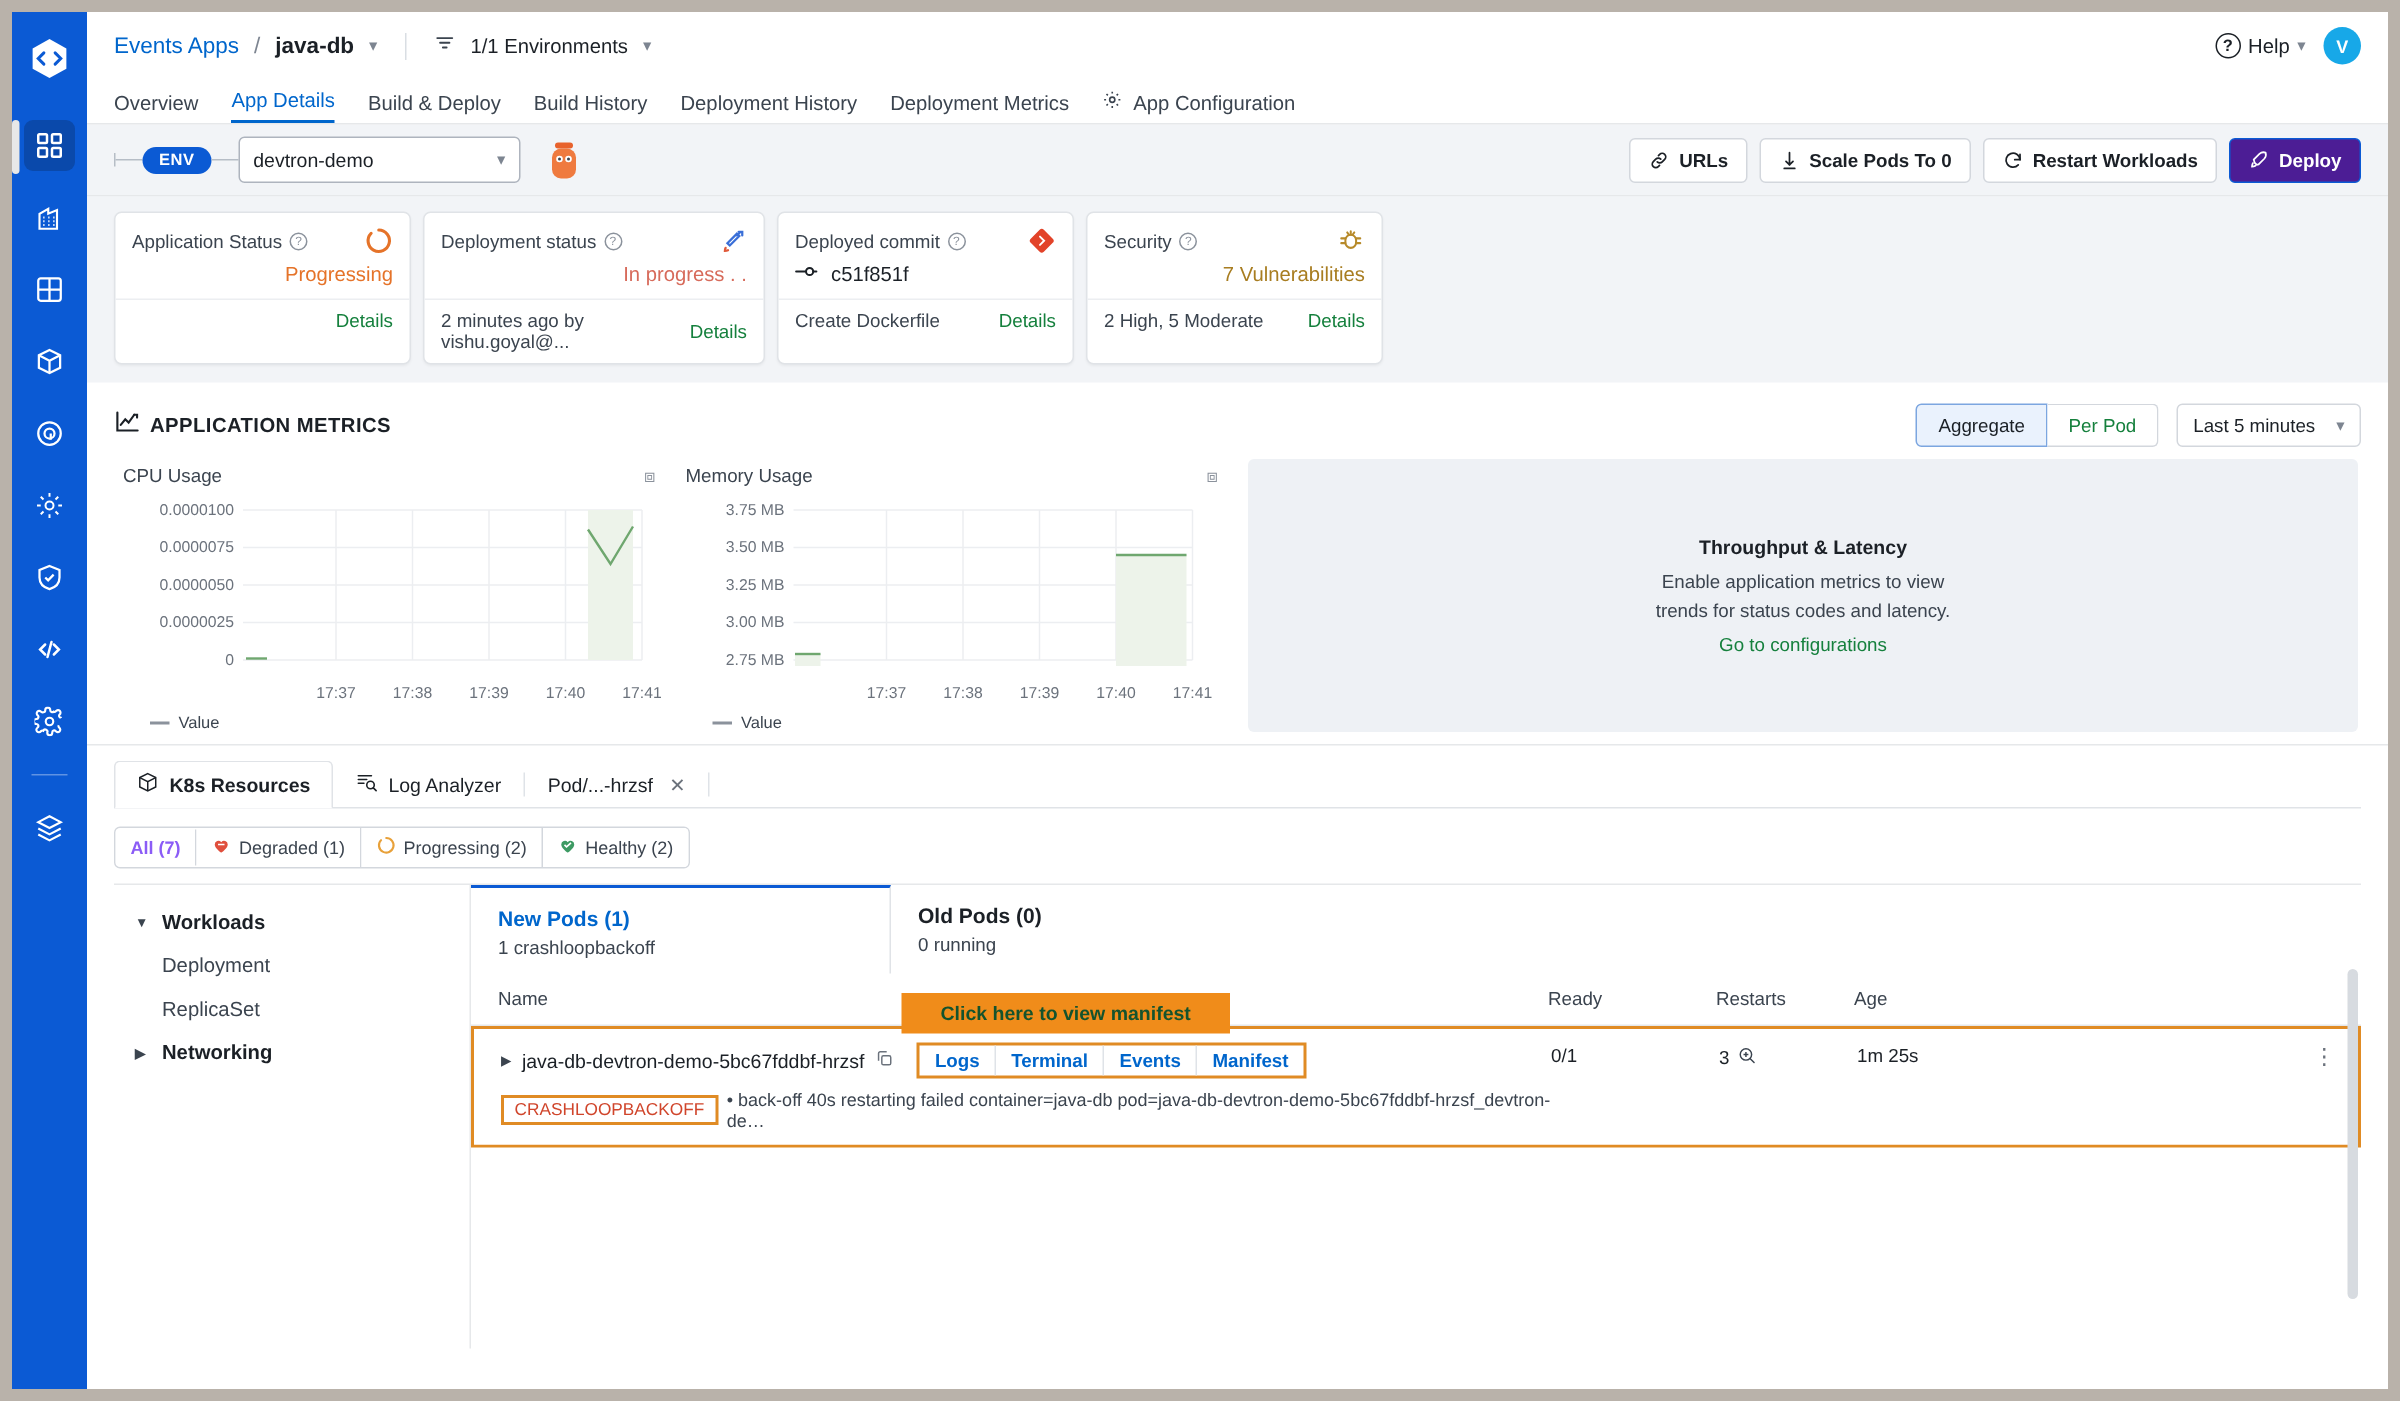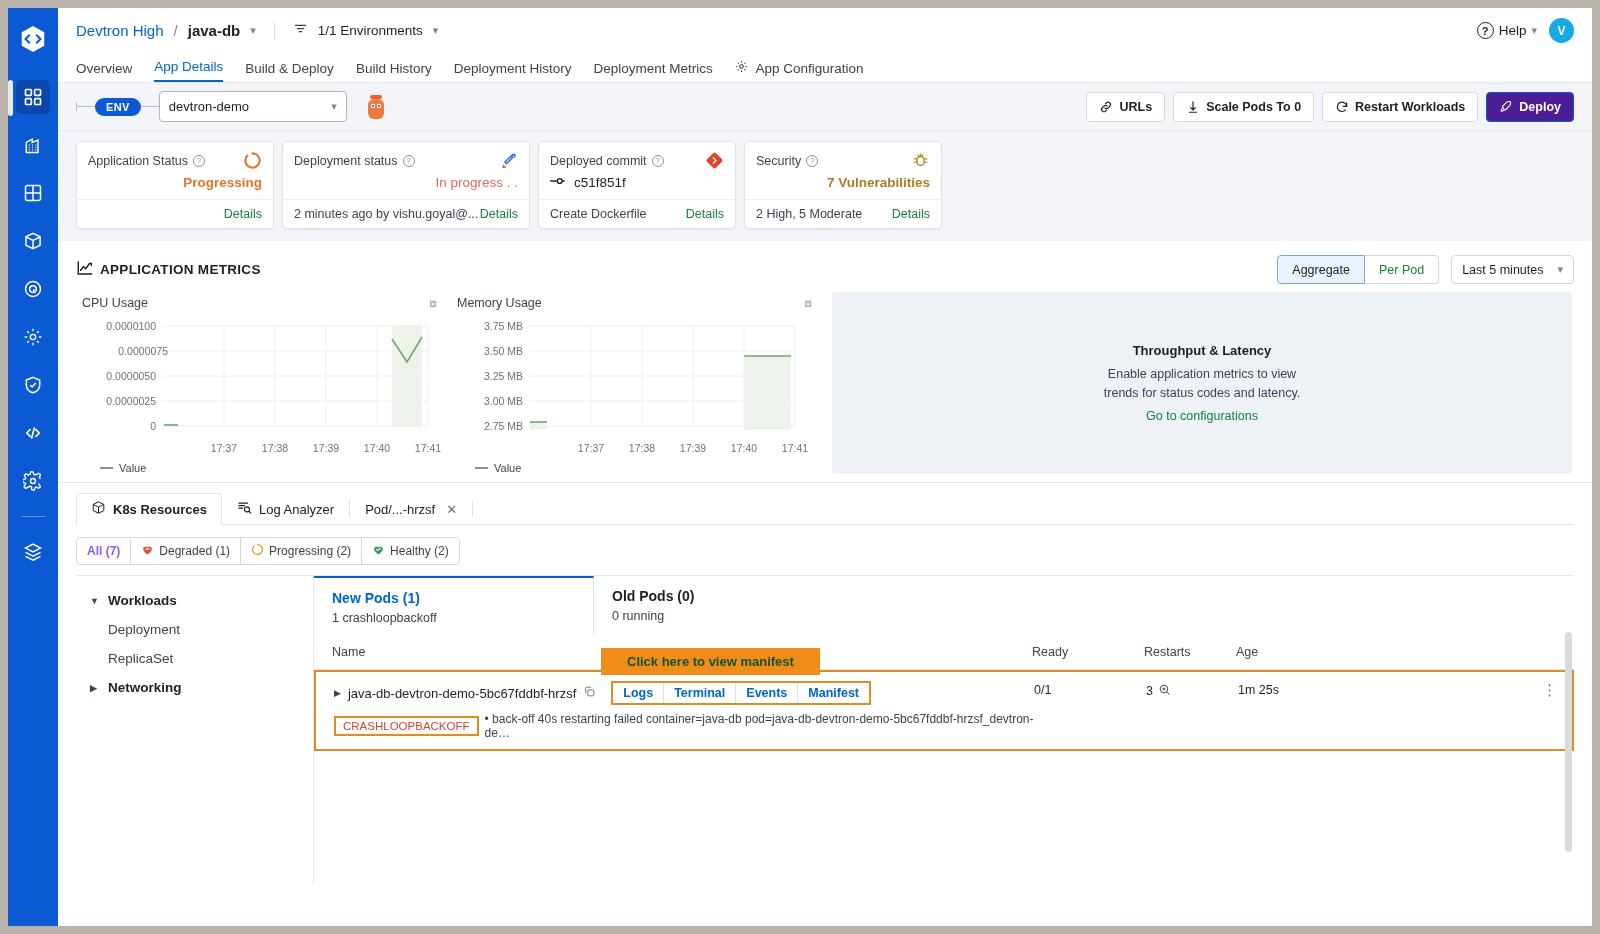--- a/index.html
+++ b/index.html
@@ -93,21 +93,21 @@
     width: 198px; background: #fff; border: 1px solid #e0e3e7; border-radius: 5px;
     box-shadow: 0 1px 2px rgba(0,0,0,.05);
   }
   .card-body { padding: 9px 11px 9px 11px; min-height: 54px; text-align: right; }
   .card-title { display: flex; align-items: center; gap: 5px; font-size: 12.5px; color: #3b444f; }
   .card-title .q {
     width: 12px; height: 12px; border-radius: 50%; border: 1px solid #8b929c;
     font-size: 8px; display: inline-flex; align-items: center; justify-content: center; color: #8b929c;
   }
   .card-ico { margin-left: auto; width: 19px; height: 19px; }
-  .card-val { font-size: 13.5px; margin-top: 5px; font-weight: bold; }
+  .card-val { font-size: 13.5px; margin-top: 5px; font-weight: normal; }
   .card-val.orange { color: #e57329; }
   .card-val.red { color: #d76b5b; font-weight: normal; }
   .card-val.dark { color: #1b2026; font-weight: normal; display: flex; align-items: center; gap: 6px; }
   .card-val.amber { color: #a87d21; }
   .card-foot {
     border-top: 1px solid #eceef1; padding: 7px 11px; font-size: 12.5px;
     display: flex; align-items: center; justify-content: space-between; color: #3b444f;
   }
   .lnk { color: #15803d; }
 
@@ -297,21 +297,21 @@
           <path d="m12 2.6 9 4.7-9 4.7-9-4.7z"></path>
           <path d="m3 12.4 9 4.7 9-4.7M3 17.2l9 4.7 9-4.7"></path>
         </svg>
     </div>
   </div>
 
   <div class="app">
 
     <div class="hdr">
       <div class="hdr-top">
-        <span class="crumb-link">Devtron High</span>
+        <span class="crumb-link">Events Apps</span>
         <span class="crumb-sep">/</span>
         <span class="crumb-app">java-db</span>
         <span class="chev">▾</span>
         <span class="vline"></span>
         <span>
           <svg width="15" height="15" viewBox="0 0 24 24" fill="none" stroke="#3b444f" stroke-width="2" stroke-linecap="round">
               <path d="M4 7h16M7 12h10M10 17h4"></path>
             </svg>
         </span>
         <span class="envs">1/1 Environments</span>
@@ -406,21 +406,21 @@
             </span>
           </div>
           <div class="card-val orange">Progressing</div>
         </div>
         <div class="card-foot">
           <span></span>
           <span class="lnk">Details</span>
         </div>
       </div>
 
-      <div class="card" style="width:248px">
+      <div class="card" style="width:228px">
         <div class="card-body">
           <div class="card-title">
             <span>Deployment status</span>
             <span class="q">?</span>
             <span class="card-ico">
               <svg viewBox="0 0 24 24" fill="none" stroke="#3a6fd8" stroke-width="1.9" stroke-linecap="round">
                   <path d="m9.5 16-2-2 8-8 2 2z"></path>
                   <path d="M6 18c-.6 1.2-.6 2.6-.6 2.6s1.4 0 2.6-.6" stroke="#e05a3a"></path>
                   <path d="M17 4.5h3v3M15.5 7.5 18 5" stroke="#3a6fd8"></path>
                 </svg>
@@ -522,21 +522,21 @@
                 <line x1="199" y1="8" x2="199" y2="108"></line>
                 <line x1="250" y1="8" x2="250" y2="108"></line>
                 <line x1="301" y1="8" x2="301" y2="108"></line>
                 <line x1="352" y1="8" x2="352" y2="108"></line>
               </g>
               <rect x="316" y="8" width="30" height="100" fill="#edf3ea"></rect>
               <path d="M88 107h14" stroke="#6fa76f" stroke-width="1.6" fill="none"></path>
               <path d="M316 21 331 44 346 19" stroke="#6fa76f" stroke-width="1.6" fill="none"></path>
             </svg>
             <div class="ylab" style="left:0;width:80px;text-align:right;top:8px">0.0000100</div>
-            <div class="ylab" style="left:12px;width:80px;text-align:right;top:33px">0.0000075</div>
+            <div class="ylab" style="left:0;width:80px;text-align:right;top:33px">0.0000075</div>
             <div class="ylab" style="left:0;width:80px;text-align:right;top:58px">0.0000050</div>
             <div class="ylab" style="left:0;width:80px;text-align:right;top:83px">0.0000025</div>
             <div class="ylab" style="left:0;width:80px;text-align:right;top:108px">0</div>
             <div class="xlab" style="left:148px">17:37</div>
             <div class="xlab" style="left:199px">17:38</div>
             <div class="xlab" style="left:250px">17:39</div>
             <div class="xlab" style="left:301px">17:40</div>
             <div class="xlab" style="left:352px">17:41</div>
           </div>
           <div class="legend">

